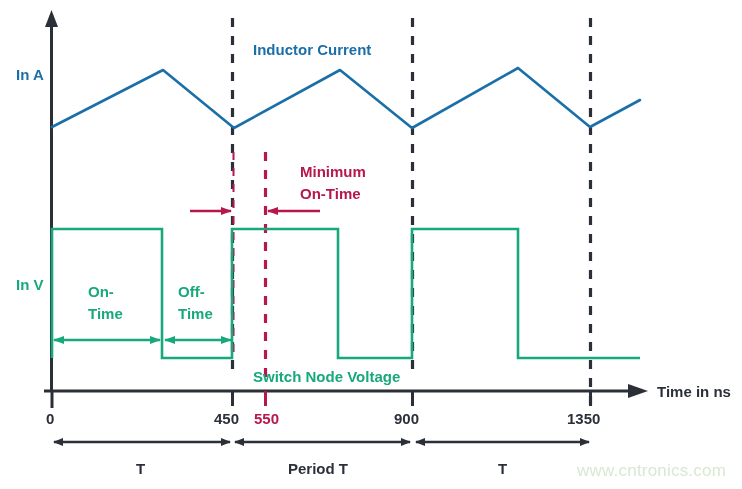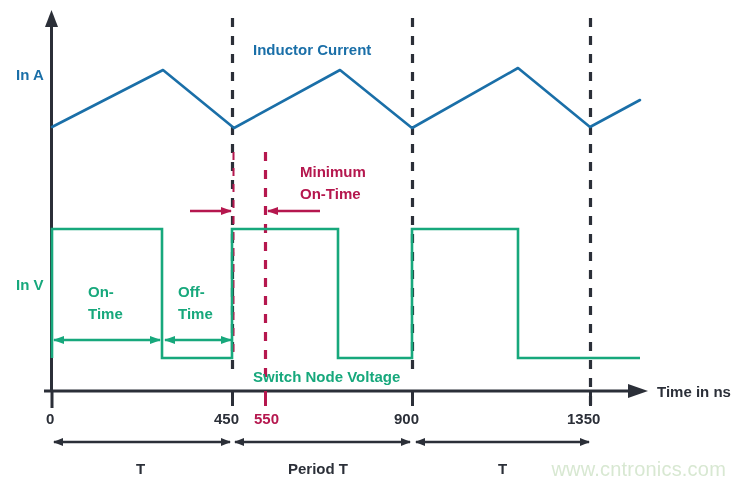--- a/index.html
+++ b/index.html
@@ -23,21 +23,21 @@
     height: 489px;
   }
   .lbl {
     font-weight: bold;
     font-family: "Liberation Sans", sans-serif;
   }
   .watermark {
     position: absolute;
     right: 16px;
     bottom: 8px;
-    font-size: 20px;
+    font-size: 17px;
     color: #d8e8d2;
     font-family: "Liberation Sans", sans-serif;
     letter-spacing: 0.2px;
     user-select: none;
   }
 </style>
 </head>
 <body>
 
 <div id="stage">

